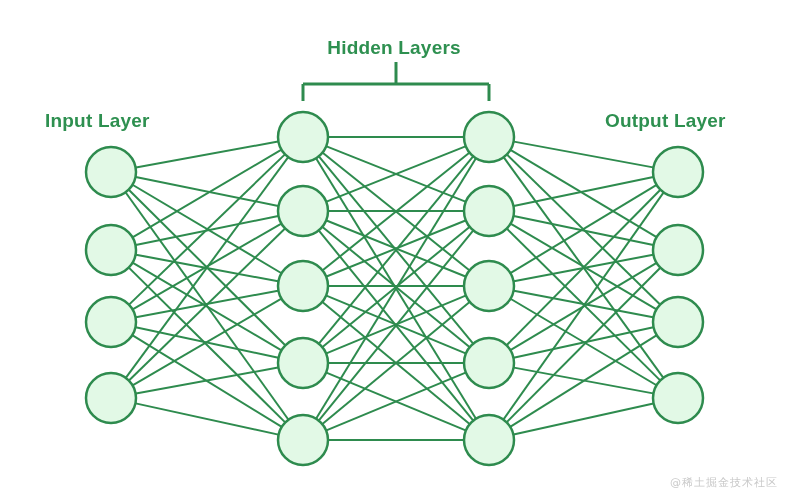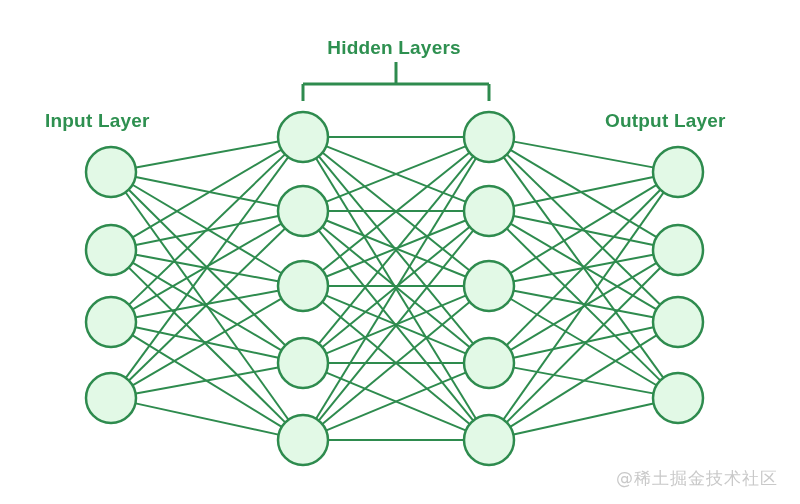--- a/index.html
+++ b/index.html
@@ -40,21 +40,21 @@
     font-size: 19px;
     fill: #2e9050;
     letter-spacing: 0.2px;
     text-anchor: middle;
   }
   .watermark {
     position: absolute;
     right: 22px;
     bottom: 14px;
     font-family: "DejaVu Sans", sans-serif;
-    font-size: 17px;
+    font-size: 11px;
     color: #c9c9c9;
     letter-spacing: 1px;
     user-select: none;
   }
 </style>
 </head>
 <body>
 
 <div id="diagram-root">
 

